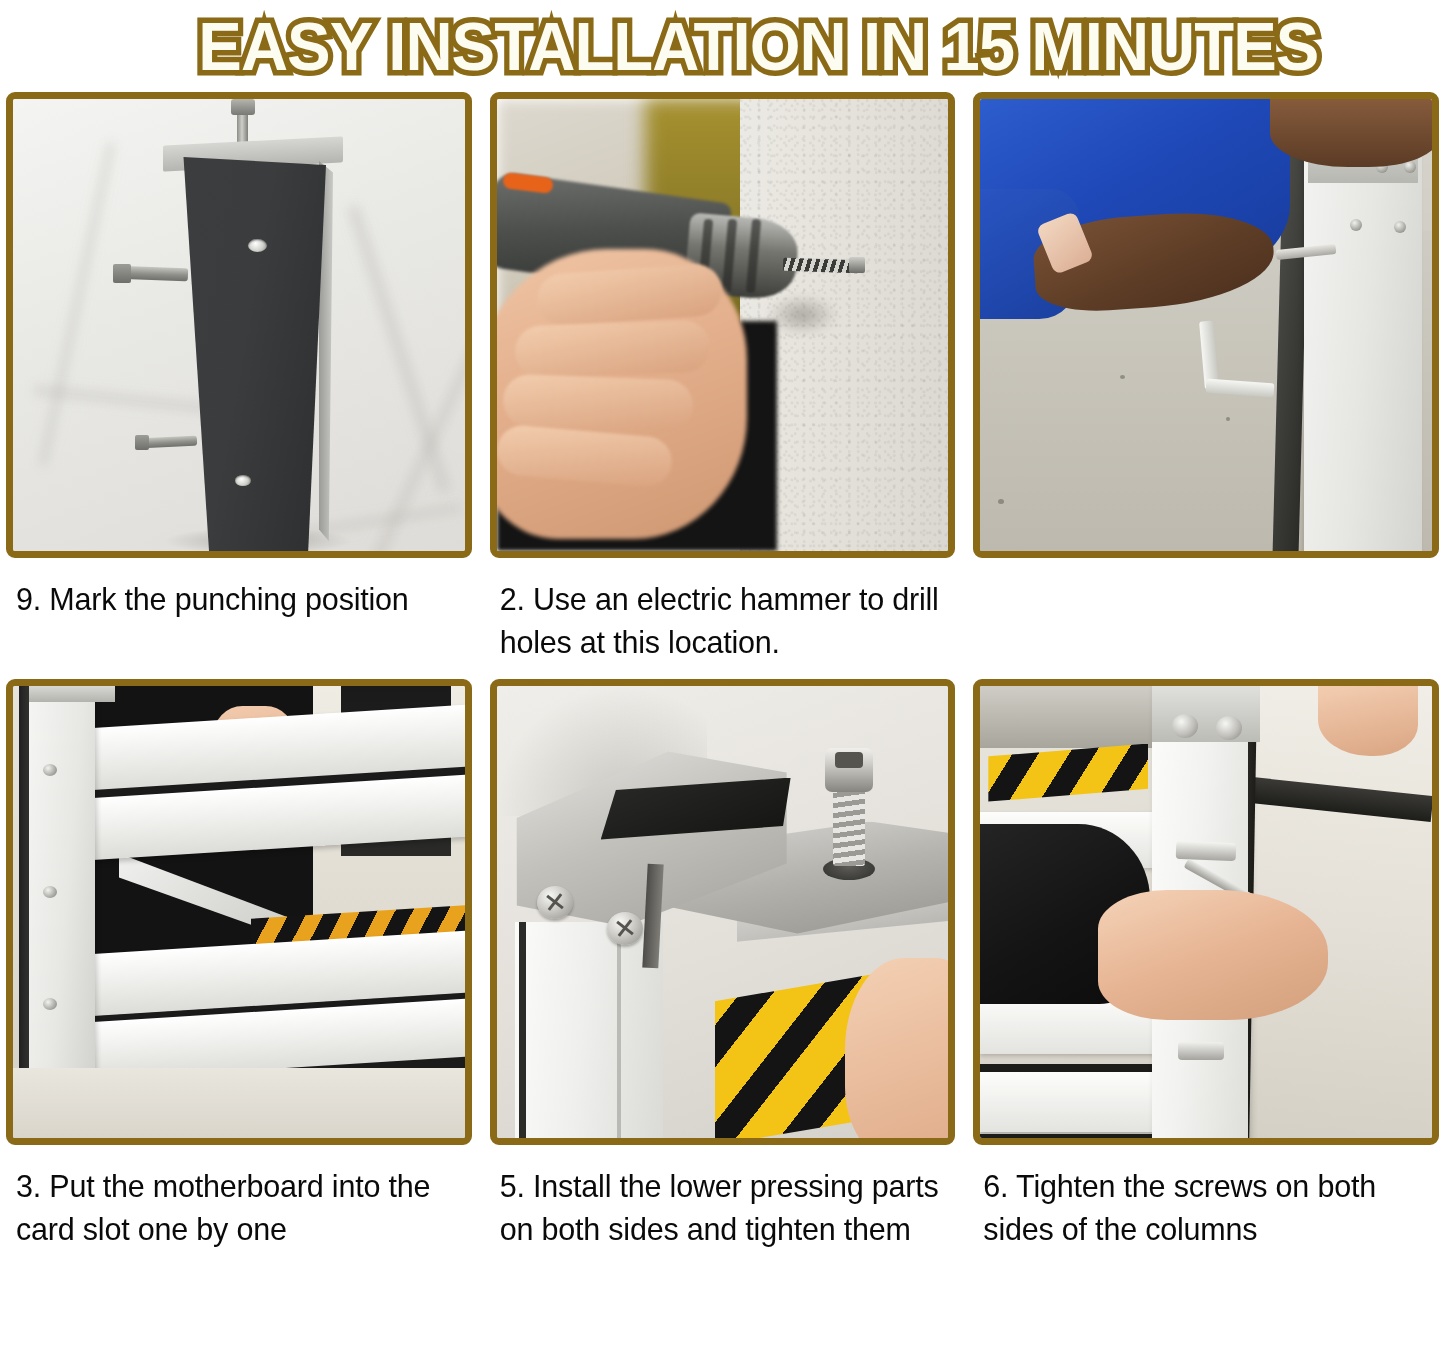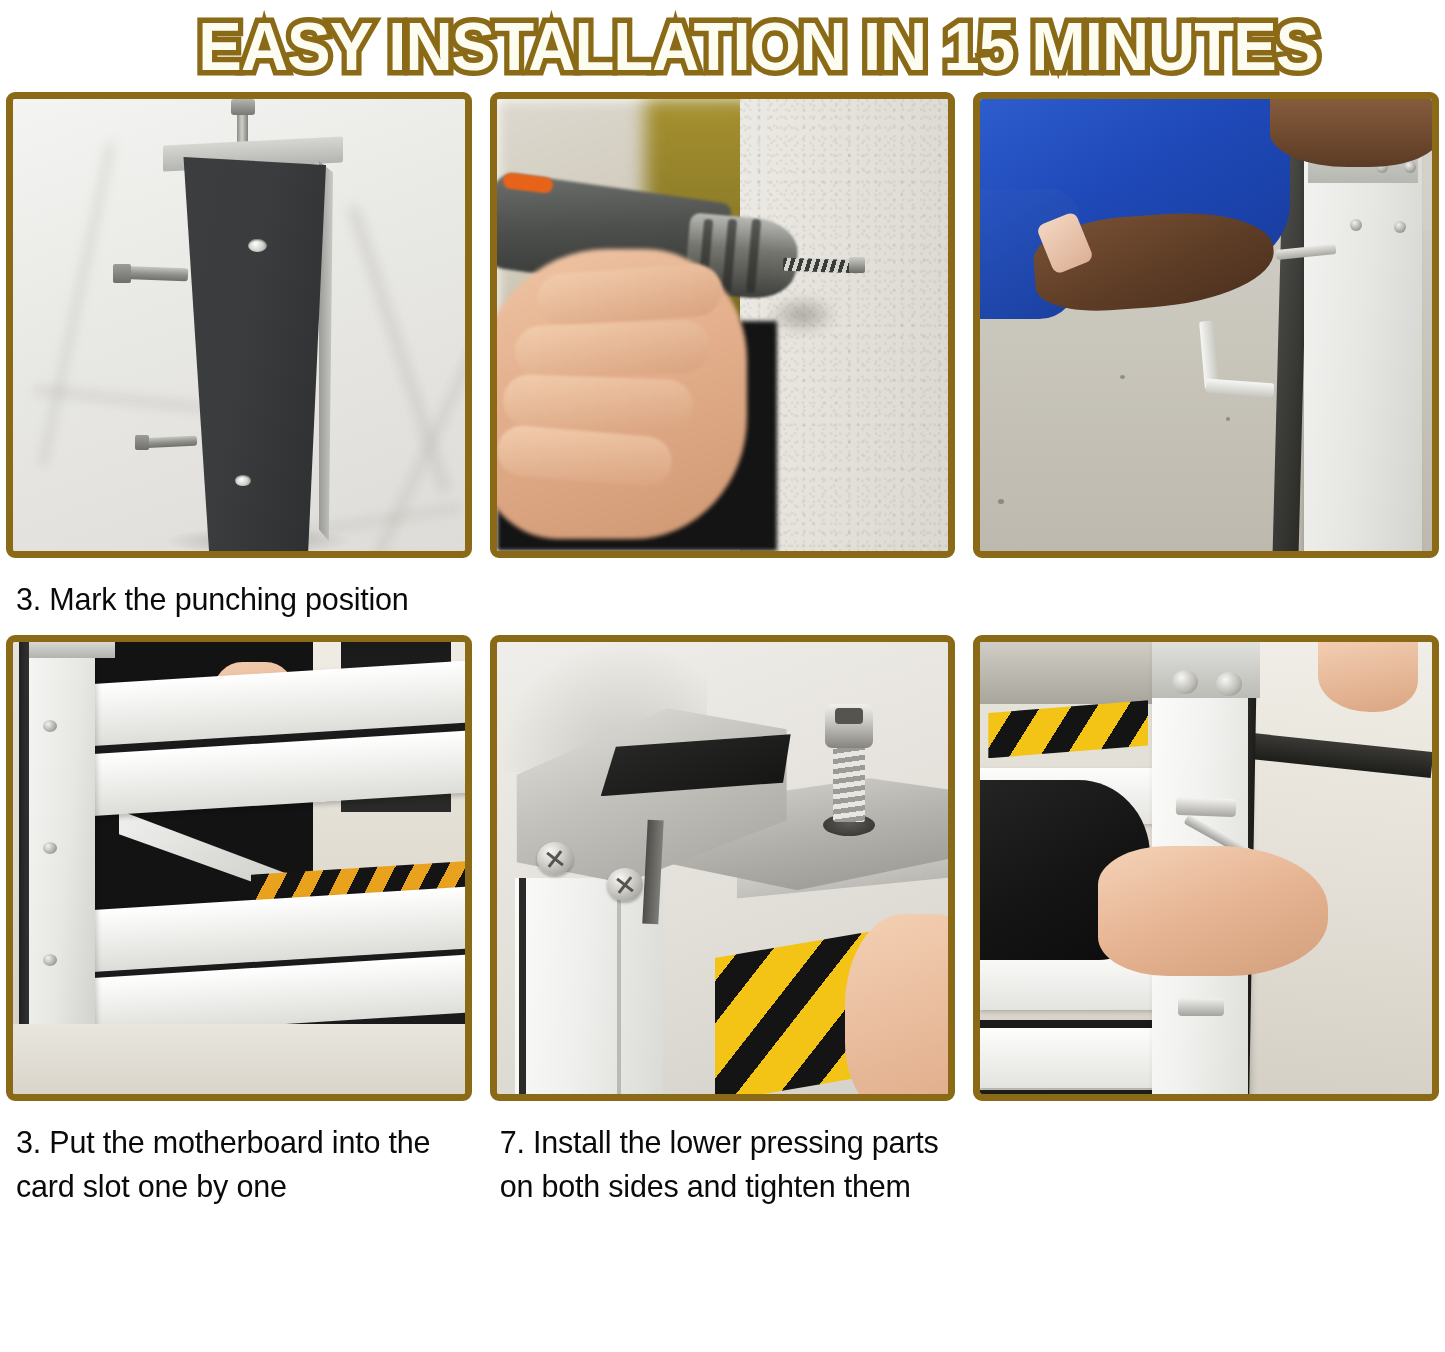--- a/index.html
+++ b/index.html
@@ -562,21 +562,21 @@
         <div class="post-edge"></div>
         <div class="post"></div>
         <div class="hole h1"></div>
         <div class="hole h2"></div>
         <div class="rod r1"></div>
         <div class="r1b rod"></div>
         <div class="rod r2"></div>
         <div class="r2b rod"></div>
       </div>
     </div>
-    <div class="caption">3. Mark the punching position</div>
+    <div class="caption">9. Mark the punching position</div>
   </div>
 
   <div class="cell">
     <div class="photo-frame">
       <div class="photo-inner p2">
         <div class="bg-top"></div>
         <div class="bg-amber"></div>
         <div class="wall"></div>
         <div class="bg-dark"></div>
         <div class="drill-body"></div>
@@ -588,20 +588,21 @@
         <div class="bit"></div>
         <div class="bit-tip"></div>
         <div class="dust"></div>
         <div class="hand"></div>
         <div class="finger fg1"></div>
         <div class="finger fg2"></div>
         <div class="finger fg3"></div>
         <div class="finger fg4"></div>
       </div>
     </div>
+    <div class="caption">2. Use an electric hammer to drill holes at this location.</div>
   </div>
 
   <div class="cell">
     <div class="photo-frame">
       <div class="photo-inner p3">
         <div class="floor"></div>
         <div class="floor-spec s1"></div>
         <div class="floor-spec s2"></div>
         <div class="floor-spec s3"></div>
         <div class="floor-spec s4"></div>
@@ -676,21 +677,21 @@
         <div class="bracket-slot"></div>
         <div class="elbow"></div>
         <div class="bolt-base"></div>
         <div class="bolt-thread"></div>
         <div class="bolt-head"></div>
         <div class="bolt-hex"></div>
         <div class="scr s1"></div>
         <div class="scr s2"></div>
       </div>
     </div>
-    <div class="caption">7. Install the lower pressing parts on both sides and tighten them</div>
+    <div class="caption">5. Install the lower pressing parts on both sides and tighten them</div>
   </div>
 
   <div class="cell">
     <div class="photo-frame">
       <div class="photo-inner p6">
         <div class="topbg"></div>
         <div class="wallR"></div>
         <div class="skirt"></div>
         <div class="hazard"></div>
         <div class="board bd1"></div>
@@ -705,14 +706,15 @@
         <div class="capscr cscr1"></div>
         <div class="capscr cscr2"></div>
         <div class="bolt"></div>
         <div class="bolt2"></div>
         <div class="wrench"></div>
         <div class="sleeve"></div>
         <div class="arm"></div>
         <div class="hand2"></div>
       </div>
     </div>
+    <div class="caption">6. Tighten the screws on both sides of the columns</div>
   </div>
 </div>
 
 </body></html>

